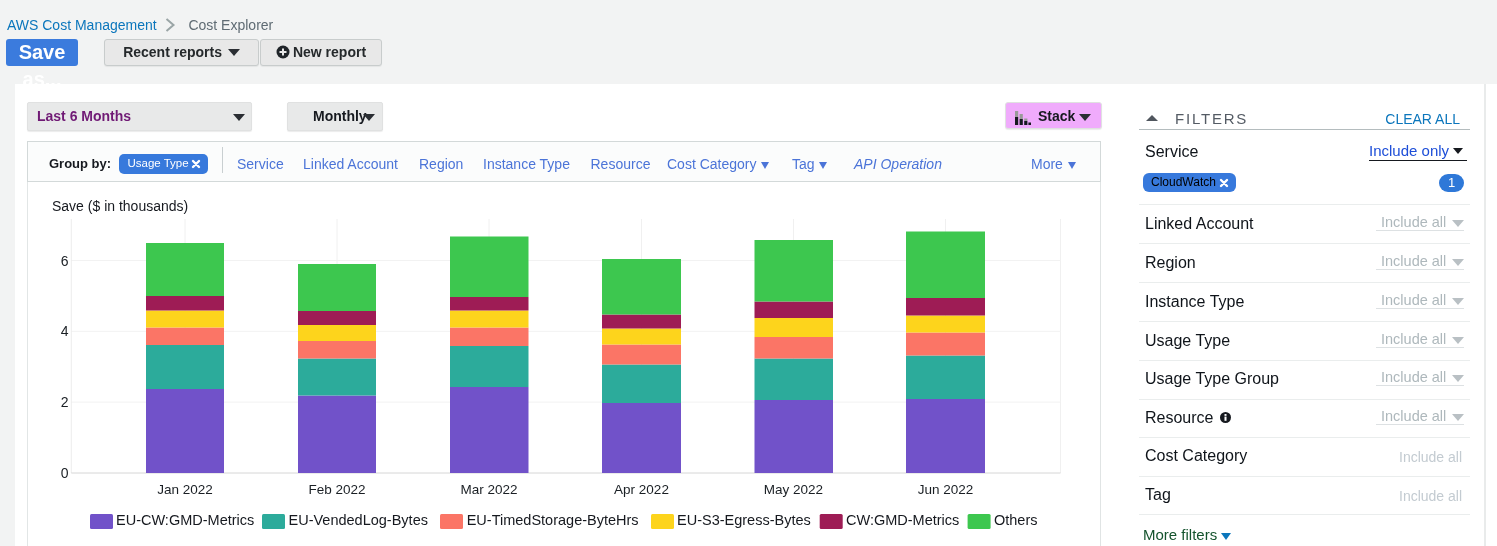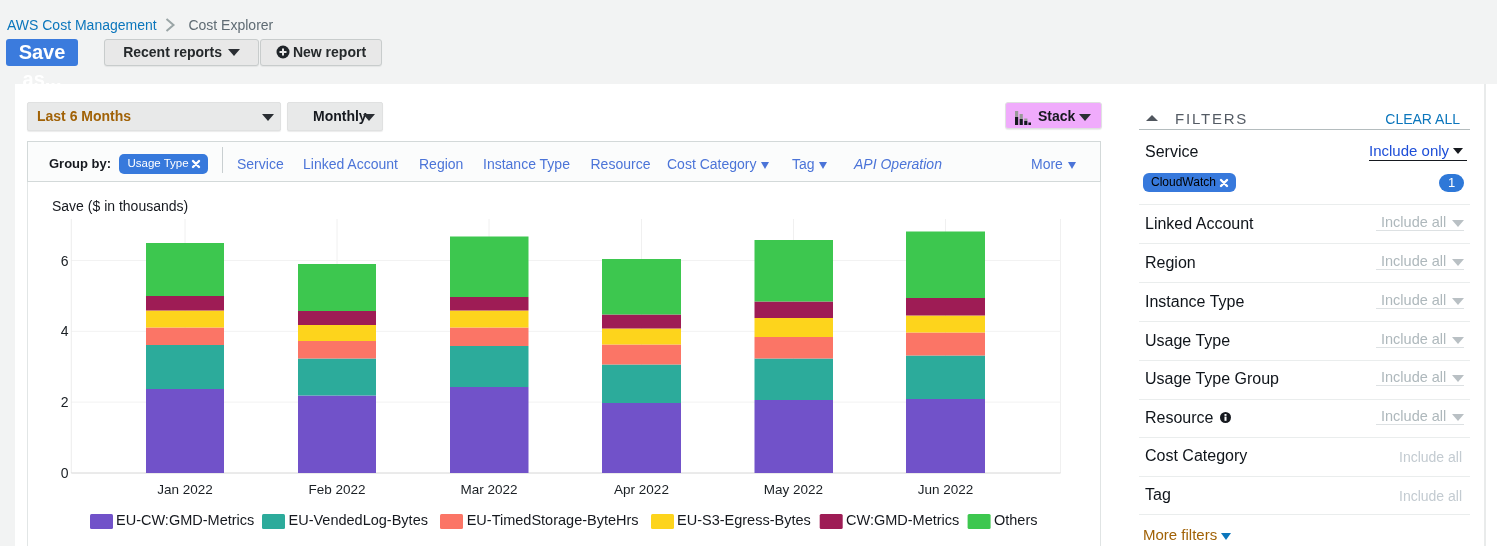--- a/index.html
+++ b/index.html
@@ -26,21 +26,21 @@
       <circle cx="7" cy="7" r="6.5" fill="#1f2429"></circle>
       <path d="M7 3.5 V10.5 M3.5 7 H10.5" stroke="#e8e8e8" stroke-width="2"></path>
     </svg>New report</div>
 
 <div class="abs" style="left:15px; top:84px; width:1482px; height:462px; background:#fff;"></div>
 
 <div class="abs" style="left:1100px; top:141px; width:1px; height:405px; background:#e0e4e4;"></div>
 
 <div class="abs" style="left:1484px; top:84px; width:2px; height:462px; background:#e9ebeb;"></div>
 
-<div class="abs" style="left:27px; top:102px; width:254px; height:28.5px; background:#e8e9e9; border:1px solid #e0e1e1; border-radius:2px; font-size:14px; font-weight:bold; color:#a16207; line-height:26.5px; padding-left:9px; box-shadow:0 1px 1px rgba(0,0,0,0.08);">Last 6 Months<span class="caret" style="position:absolute; right:6px; top:11px;"></span></div>
+<div class="abs" style="left:27px; top:102px; width:225px; height:28.5px; background:#e8e9e9; border:1px solid #e0e1e1; border-radius:2px; font-size:14px; font-weight:bold; color:#701a75; line-height:26.5px; padding-left:9px; box-shadow:0 1px 1px rgba(0,0,0,0.08);">Last 6 Months<span class="caret" style="position:absolute; right:6px; top:11px;"></span></div>
 
 <div class="abs" style="left:287px; top:102px; width:96px; height:28.5px; background:#e8e9e9; border:1px solid #e0e1e1; border-radius:2px; font-size:14px; font-weight:bold; color:#16191f; line-height:26.5px; padding-left:25px; box-shadow:0 1px 1px rgba(0,0,0,0.08);">Monthly<span class="caret" style="position:absolute; right:7px; top:11px;"></span></div>
 
 <div class="abs" style="left:1005px; top:102px; width:97px; height:27px; background:#f0abfc; border:1px solid #e0e1e1; border-radius:3px; box-shadow:0 1px 1px rgba(0,0,0,0.08); font-size:15px; font-weight:bold; color:#16191f; line-height:26px;">
   <svg width="16" height="15" viewBox="0 0 16 15" style="position:absolute; left:9px; top:7px;">
     <rect x="0" y="7" width="3.2" height="8" fill="#16191f"></rect>
       <rect x="0" y="1" width="3.2" height="6" fill="#9a9a9a"></rect>
     <rect x="4.6" y="9" width="3.2" height="6" fill="#16191f"></rect>
       <rect x="4.6" y="4" width="3.2" height="5" fill="#9a9a9a"></rect>
     <rect x="9.2" y="11" width="3.2" height="4" fill="#16191f"></rect>
@@ -221,13 +221,13 @@
 
 <div class="abs" style="left:1139px; top:437px; width:331px; height:1px; background:#eaeded;"></div>
 <div class="abs" style="left:1145px; top:447px; font-size:16px; color:#0f141a;">Cost Category</div>
 <div class="abs" style="left:1399px; top:448.5px; font-size:14px; color:#c3cbd1;">Include all</div>
 
 <div class="abs" style="left:1139px; top:475.5px; width:331px; height:1px; background:#eaeded;"></div>
 <div class="abs" style="left:1145px; top:486px; font-size:16px; color:#0f141a;">Tag</div>
 <div class="abs" style="left:1399px; top:487.5px; font-size:14px; color:#c3cbd1;">Include all</div>
 
 <div class="abs" style="left:1139px; top:514px; width:331px; height:1px; background:#eaeded;"></div>
-<div class="abs" style="left:1143px; top:526px; font-size:15px; color:#a16207;">More filters <span class="caret" style="border-left-width:5px; border-right-width:5px; border-top-color:#0b76bc;"></span></div>
+<div class="abs" style="left:1143px; top:526px; font-size:15px; color:#14532d;">More filters <span class="caret" style="border-left-width:5px; border-right-width:5px; border-top-color:#0b76bc;"></span></div>
 
 </body></html>

